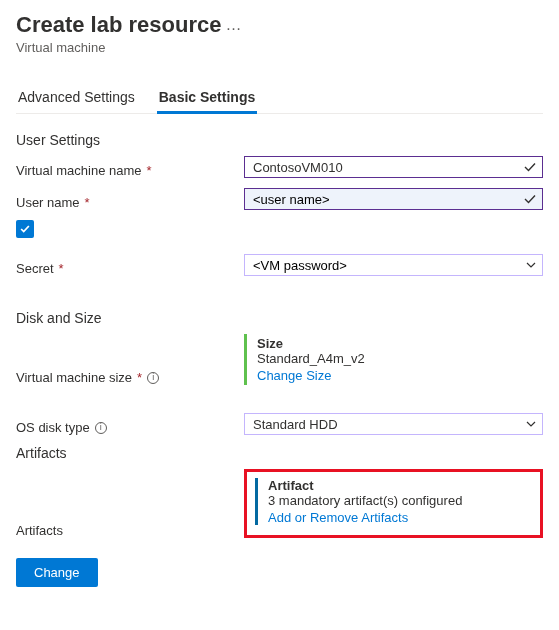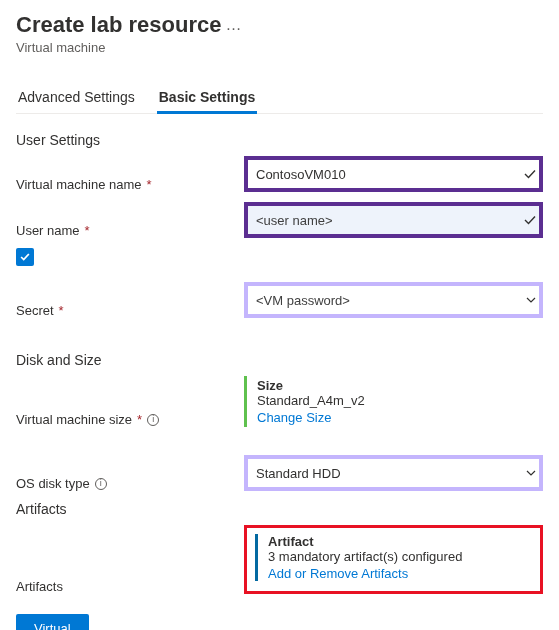--- a/index.html
+++ b/index.html
@@ -22,27 +22,27 @@
   .tab.active::after { content:""; position:absolute; left:0; right:0; bottom:-1px; height:3px; background:#0078d4; }
   .section-label { font-size: 14px; color: #323130; margin: 6px 0 8px 0; }
   .row { display: flex; align-items: flex-end; margin-bottom: 10px; }
   .row.tall { margin-bottom: 16px; }
   .lcol { width: 228px; display: flex; align-items: center; gap: 5px; font-size: 13px; color: #323130; padding-top: 4px; flex-shrink: 0; }
   .rcol { flex: 1; }
   .req { color: #a4262c; }
   .info-icon { width:12px; height:12px; border:1px solid #605e5c; border-radius:50%; display:inline-flex; align-items:center; justify-content:center; font-size:9px; color:#605e5c; line-height:1; }
   .input-wrap { position: relative; display:flex; align-items:center; }
   .input {
-    width: 100%; height: 36px; padding: 3px 26px 3px 8px;
-    border: 4px solid #c4b5fd; font-size: 13px; font-family: inherit;
+    width: 100%; height: 22px; padding: 3px 26px 3px 8px;
+    border: 1px solid #c4b5fd; font-size: 13px; font-family: inherit;
     background: #fff; color: #323130;
   }
   .input.highlight { border-color: #5b2e91; }
   .input.filled { background: #eef3fb; border-color: #5b2e91; }
-  .placeholder-text { color: #404040; }
+  .placeholder-text { color: #000000; }
   .chevron, .check { position:absolute; right:6px; top:50%; transform:translateY(-50%); pointer-events:none; }
   .chevron svg, .check svg { display:block; }
   .checkbox {
     width: 18px; height: 18px; background: #0078d4; display:flex;
     align-items:center; justify-content:center; cursor:pointer; border-radius:2px;
   }
   .checkbox svg { width:12px; height:12px; }
   .size-block { border-left: 3px solid #5fc14e; padding: 2px 0 2px 10px; }
   .size-title { font-weight:600; }
   .size-link { color:#0078d4; cursor:pointer; margin-top:2px; }
@@ -183,14 +183,14 @@
       <div class="artifact-inner">
         <div class="artifact-title">Artifact</div>
         <div>3 mandatory artifact(s) configured</div>
         <div class="artifact-link">Add or Remove Artifacts</div>
       </div>
     </div>
   </div>
 </div>
 
 <div class="footer">
-  <button class="create-btn">Virtual</button>
+  <button class="create-btn">Change</button>
 </div>
 
 </body></html>

